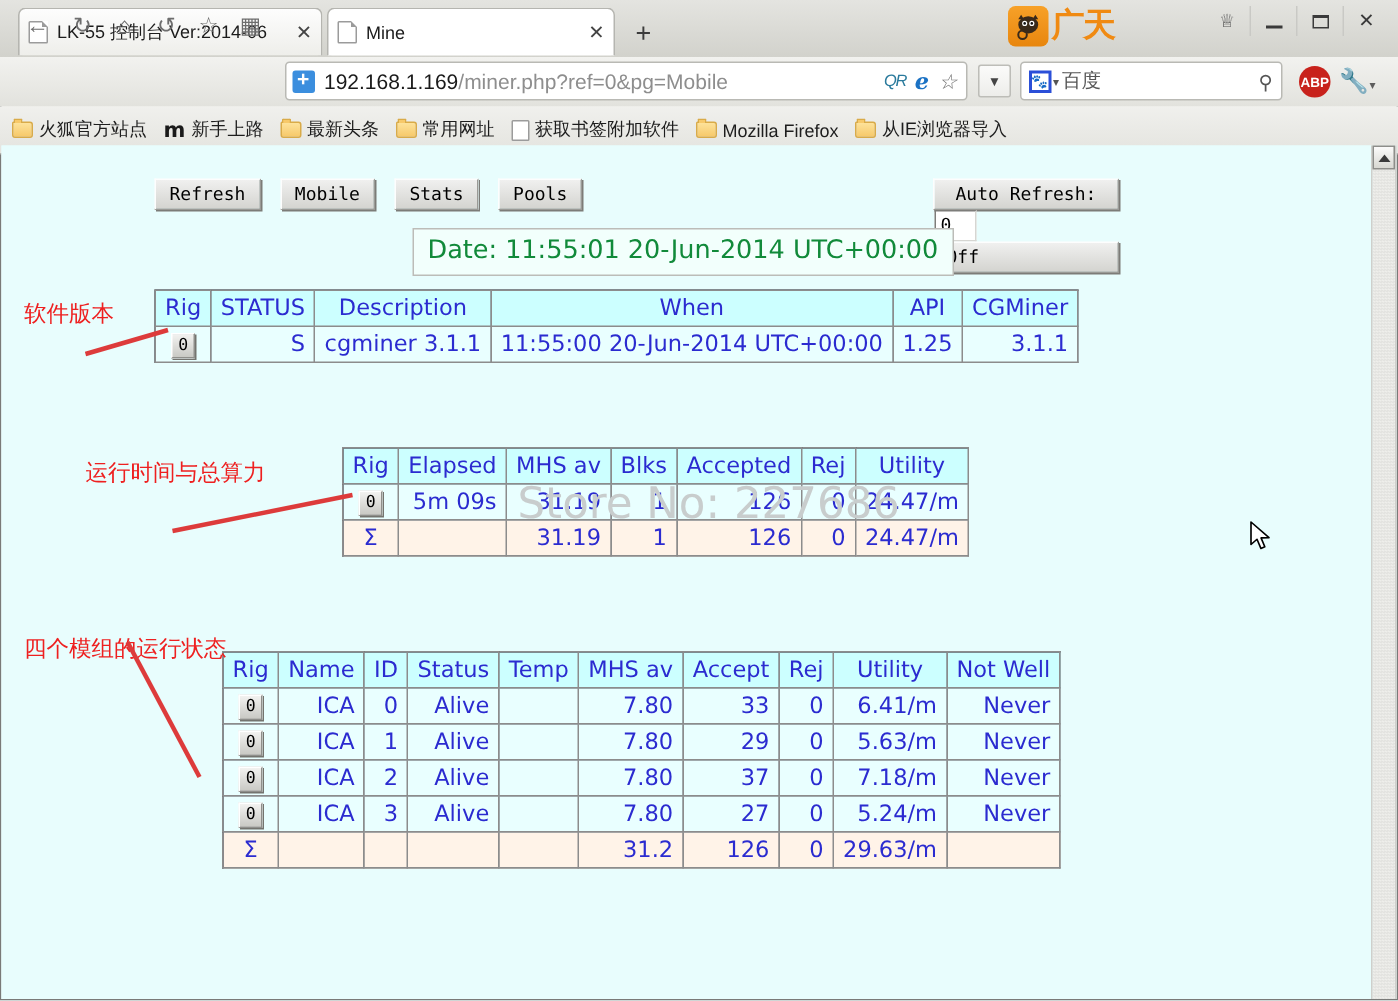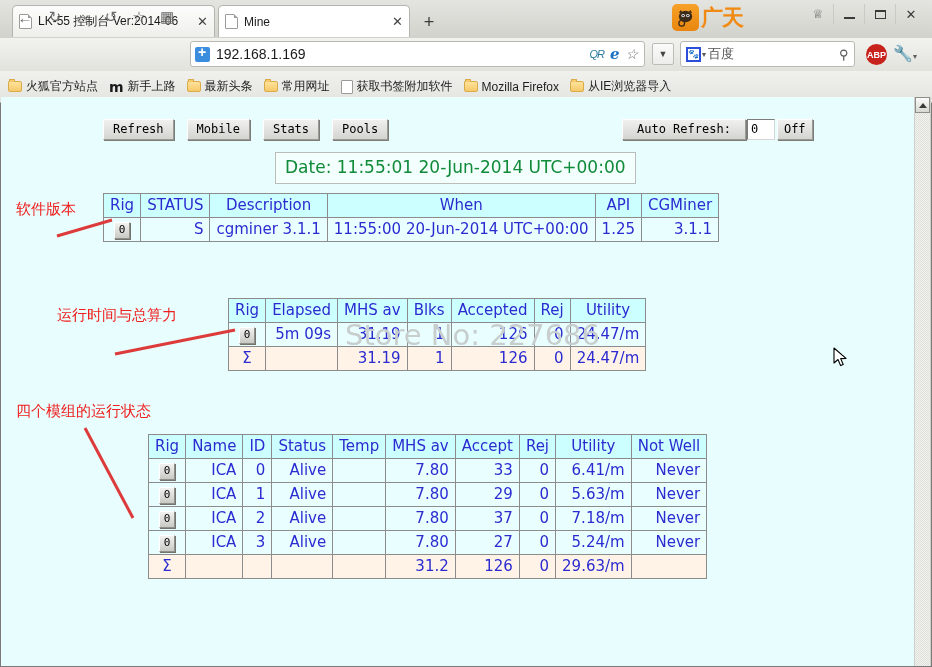--- a/index.html
+++ b/index.html
@@ -220,21 +220,21 @@
     border-top-color:#fdfdfd;border-left-color:#fdfdfd;
     box-shadow:1px 1px 0 #7c7c78;
     font-family:"DejaVu Sans Mono","Liberation Mono",monospace;
     font-size:12px;color:#000;
     padding:2px 9px 3px;
     box-sizing:border-box;
     white-space:nowrap;
     text-align:right;
   }
   .autorefresh{
-    position:absolute;left:622px;top:119px;display:flex;align-items:stretch;
+    position:absolute;left:622px;top:119px;display:flex;align-items:stretch;flex-direction:column;
   }
   .ar-label{
     background:linear-gradient(#f0f0ef,#d4d4d0);
     border:1px solid #9a9a96;border-top-color:#fdfdfd;border-left-color:#fdfdfd;
     box-shadow:1px 1px 0 #7c7c78;
     font-family:"DejaVu Sans Mono","Liberation Mono",monospace;
     font-size:12px;color:#000;padding:2px 14px 3px;
   }
   .ar-input{
     width:28px;background:#fff;border:1px solid #7d7d7a;
@@ -301,21 +301,21 @@
   }
 
   
   .anno{
     position:absolute;color:#ee2020;font-size:15px;
     font-family:"DejaVu Sans","Liberation Sans",sans-serif;
     white-space:nowrap;
   }
   #anno1{left:16px;top:200px;}
   #anno2{left:57px;top:306px;}
-  #anno3{left:16px;top:402px;font-family:Liberation Serif, serif;}
+  #anno3{left:16px;top:423px;font-family:Liberation Serif, serif;}
   .arrow{position:absolute;pointer-events:none;}
 
   .cursor{position:absolute;left:833px;top:347px;}
 </style>
 </head>
 <body>
 
 <div class="app">
   <div class="win-frame"></div>
 
@@ -367,20 +367,21 @@
   <div class="navicon" style="left:14px">←</div>
   <div class="navicon" style="left:44px">↻</div>
   <div class="navicon" style="left:72px">⌂</div>
   <div class="navicon" style="left:100px">↺</div>
   <div class="navicon" style="left:128px">☆</div>
   <div class="navicon" style="left:156px">▦</div>
 
   <div class="urlbox">
     <span class="url-shield"></span>
     <span class="url-host">192.168.1.169</span>
+    <span class="url-path">/miner.php?ref=0&amp;pg=Mobile</span>
     <span class="url-right">
       <span class="u-ic qr">QR</span>
       <span class="u-ic e">e</span>
       <span class="u-ic">☆</span>
     </span>
   </div>
   <div class="dropcaret">▼</div>
 
   <div class="searchbox">
     <span class="baidu-ic">🐾</span>

